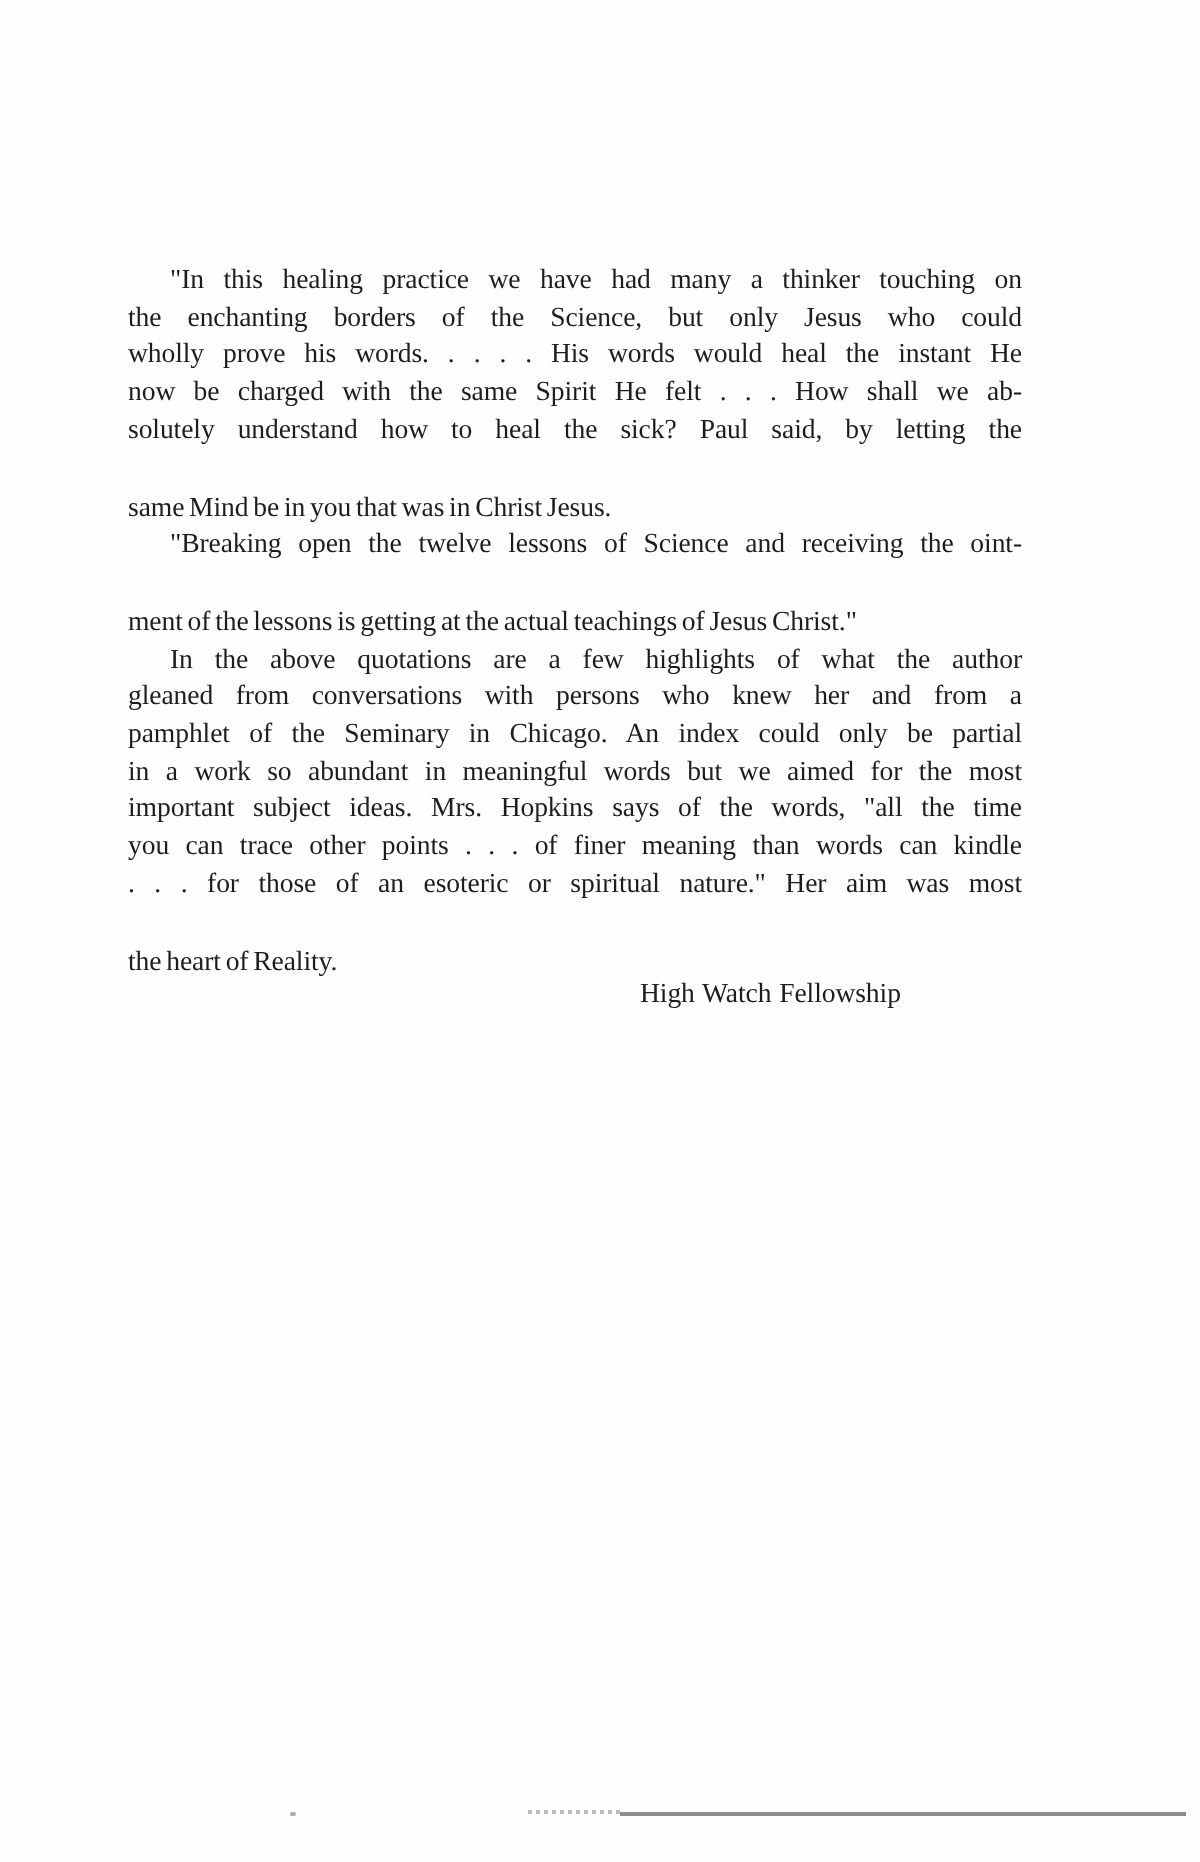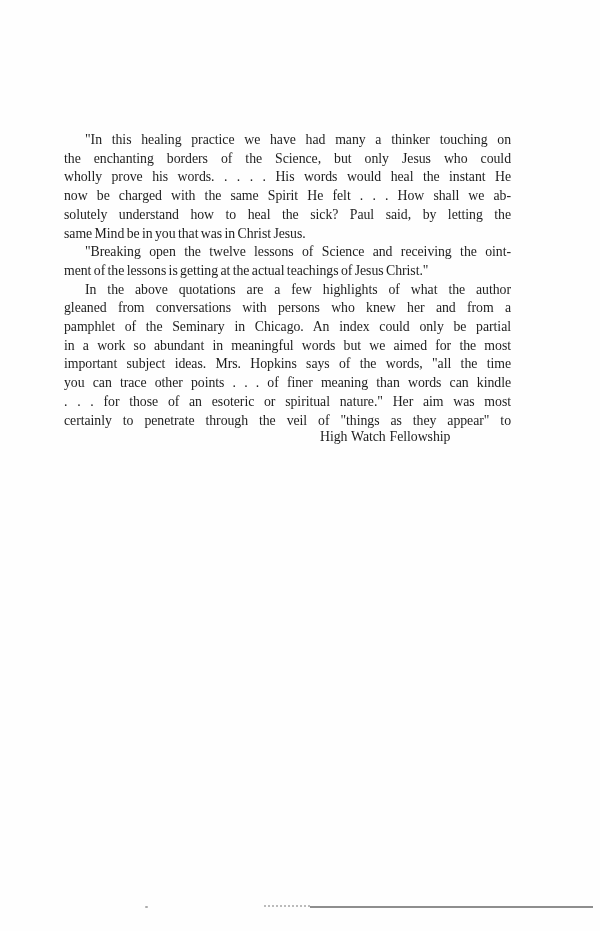--- a/index.html
+++ b/index.html
@@ -33,21 +33,21 @@
     word-spacing: -1px;
   }
   .para { margin: 0; padding: 0; }
   .line {
     text-align: justify;
     text-align-last: justify;
     white-space: normal;
     overflow: hidden;
   }
   .line.first { text-indent: 21px; }
-  .line.last  { text-align-last: left; }
+  .line.last  { text-align-last: left; margin-top: 20px; }
   .signature-line {
     margin-top: -2px;
     padding-left: 256px;
     text-align: right;
     text-align-last: left;
     word-spacing: 0.5px;
   }
   .footer-speck {
     position: absolute;
     left: 145px;
@@ -97,21 +97,21 @@
     </div>
 
     <div class="para">
       <div class="line first">In the above quotations are a few highlights of what the author</div>
       <div class="line">gleaned from conversations with persons who knew her and from a</div>
       <div class="line">pamphlet of the Seminary in Chicago. An index could only be partial</div>
       <div class="line">in a work so abundant in meaningful words but we aimed for the most</div>
       <div class="line">important subject ideas. Mrs. Hopkins says of the words, "all the time</div>
       <div class="line">you can trace other points . . . of finer meaning than words can kindle</div>
       <div class="line">. . . for those of an esoteric or spiritual nature." Her aim was most</div>
-      <div class="line">certainly to penetrate through the veil of "things as they appear" to</div>
+      <div class="line last">the heart of Reality.</div>
     </div>
 
     <div class="line signature-line">High Watch Fellowship</div>
 
   </div>
 
   <div class="footer-speck"></div>
   <div class="footer-rule-dotted"></div>
   <div class="footer-rule-solid"></div>
 

